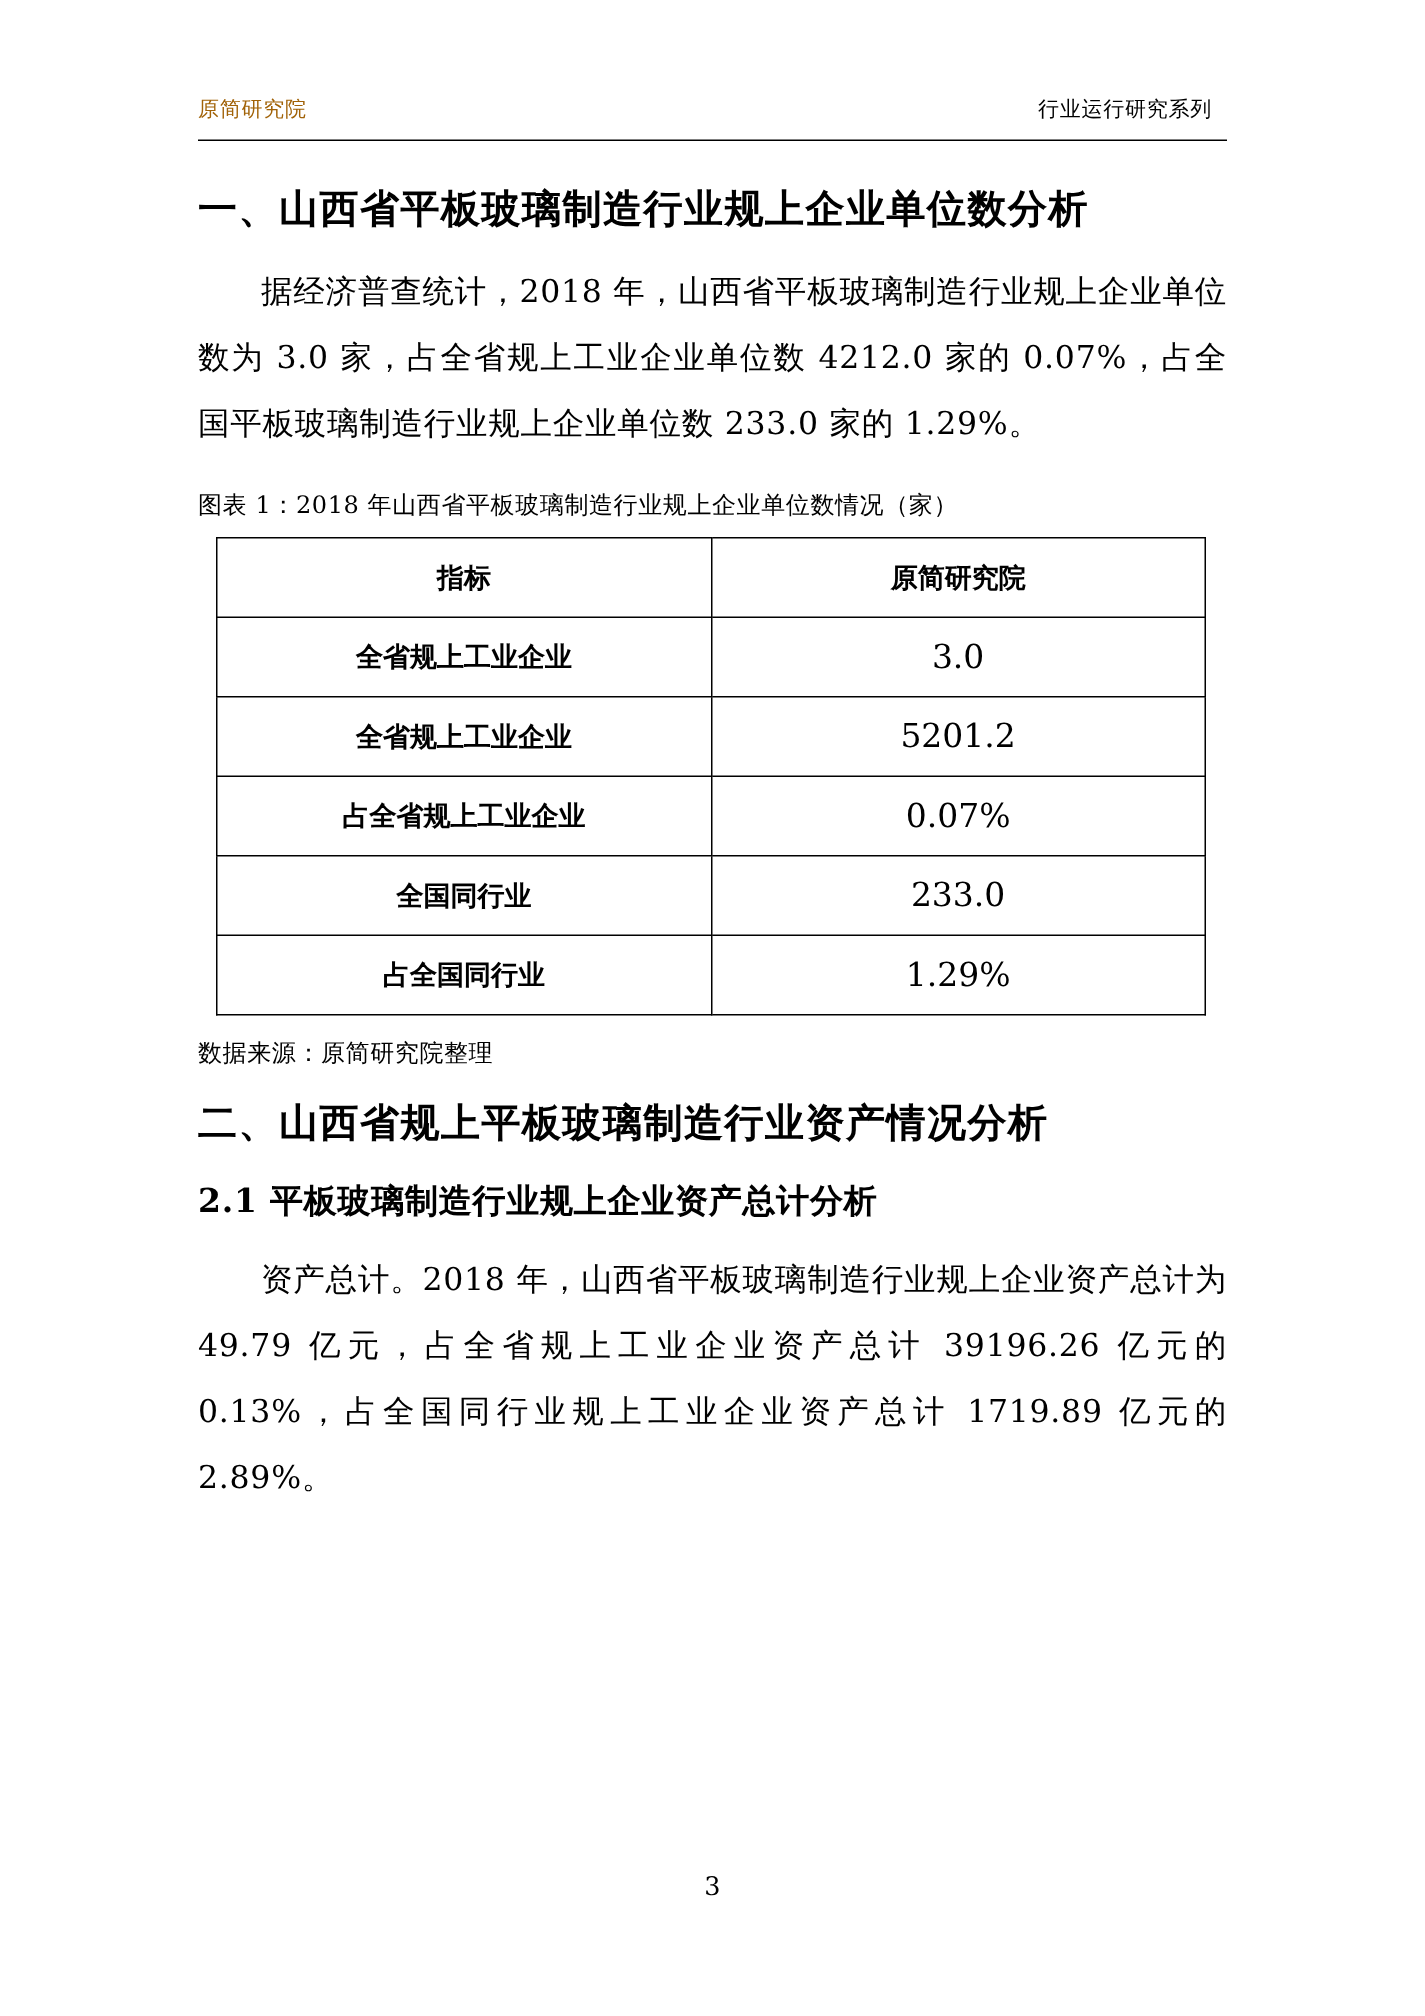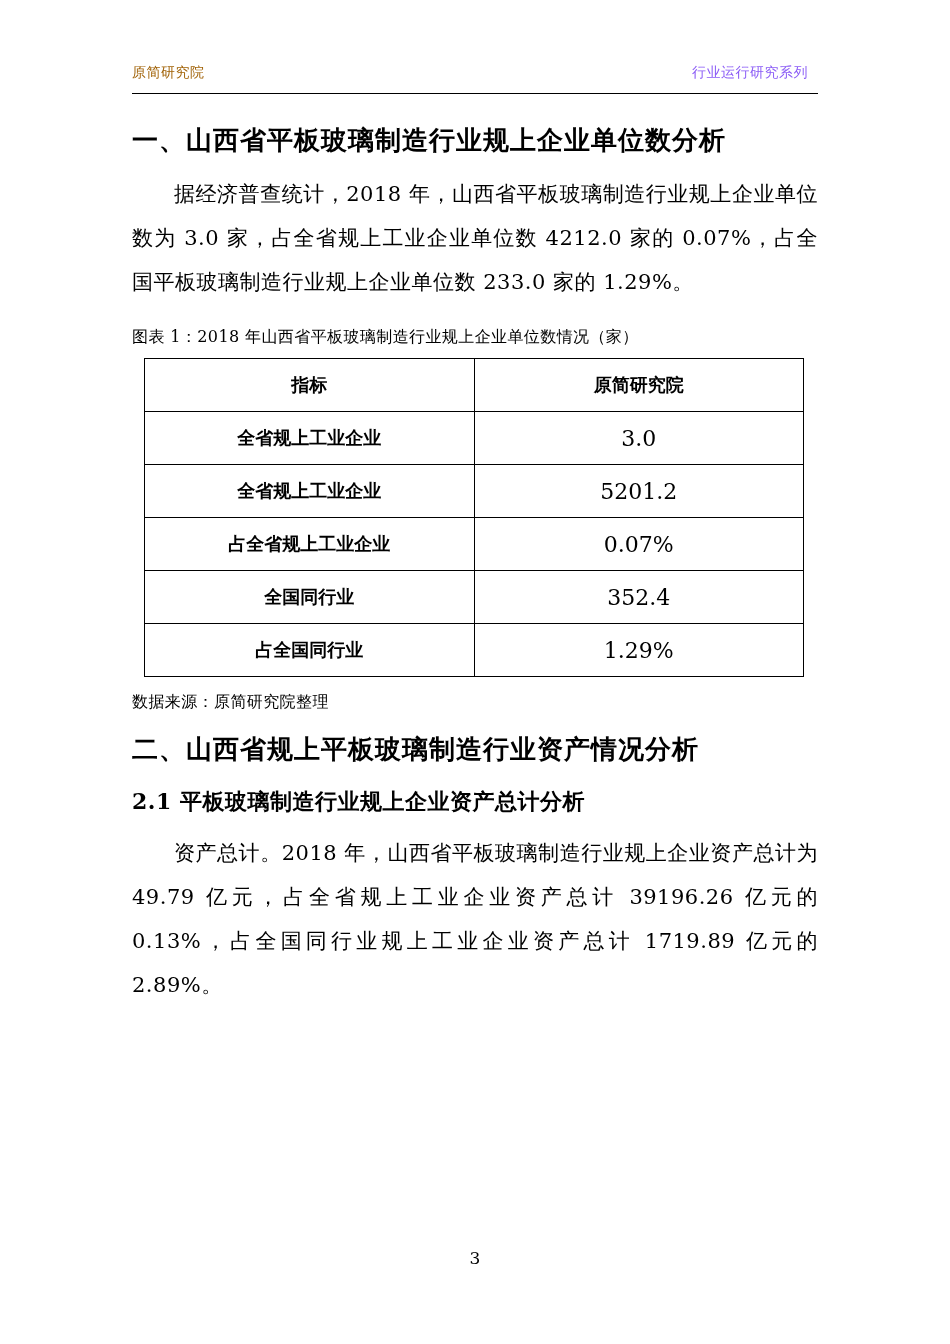--- a/index.html
+++ b/index.html
@@ -44,21 +44,21 @@
     font-family: "DejaVu Sans", "Liberation Sans", sans-serif;
     color: #a16207;
     letter-spacing: 0.5px;
   }
   .header-right {
     position: absolute;
     right: 10px;
     top: 0;
     font-size: 14px;
     font-family: "DejaVu Sans", "Liberation Sans", sans-serif;
-    color: #8b5cf6;
+    color: #000000;
     letter-spacing: 0.5px;
   }
   .header-rule {
     position: absolute;
     left: 132px;
     top: 93px;
     width: 686px;
     height: 1px;
     background: #000;
   }
@@ -186,21 +186,21 @@
         <tr>
           <td class="label">全省规上工业企业</td>
           <td class="value">5201.2</td>
         </tr>
         <tr>
           <td class="label">占全省规上工业企业</td>
           <td class="value">0.07%</td>
         </tr>
         <tr>
           <td class="label">全国同行业</td>
-          <td class="value">352.4</td>
+          <td class="value">233.0</td>
         </tr>
         <tr>
           <td class="label">占全国同行业</td>
           <td class="value">1.29%</td>
         </tr>
       </tbody>
     </table>
 
     <div class="gap-sm"></div>
 

